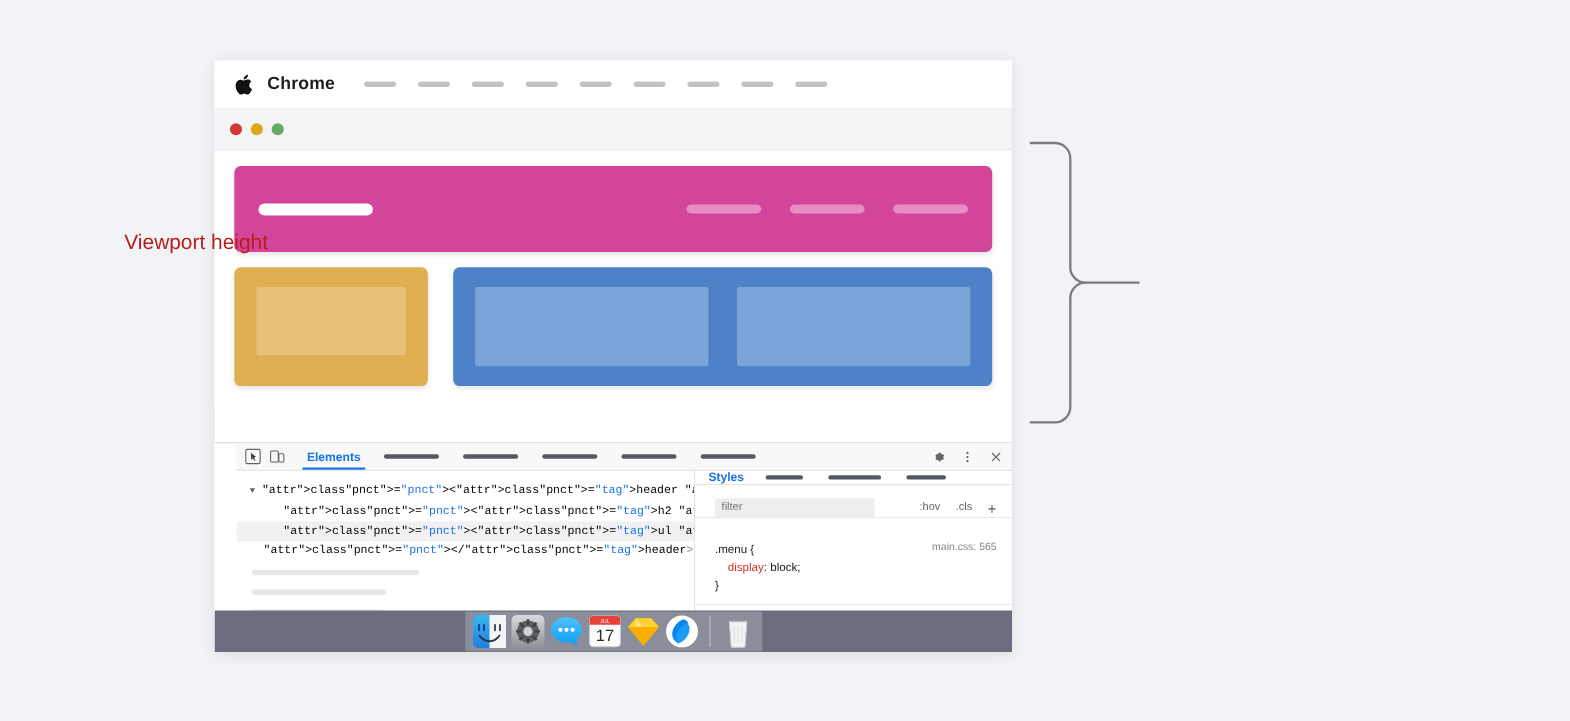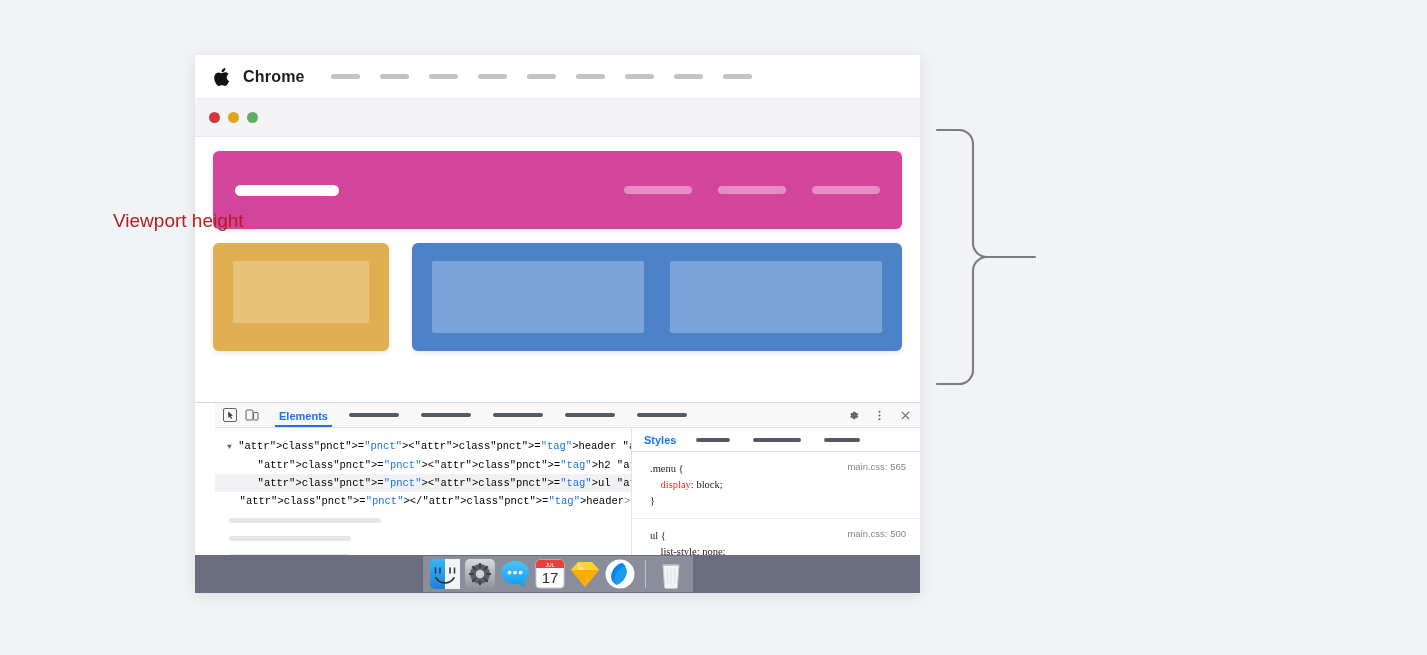--- a/index.html
+++ b/index.html
@@ -84,36 +84,36 @@
   .dom-line { font-family: "Liberation Mono", monospace; font-size: 10.5px; line-height: 18px;
               white-space: pre; padding-left: 12px; }
   .dom-line.sel { background: #f1f1f3; }
   .tri { color: #5f6368; font-size: 8px; }
   .val { color: #1a73e8; }
   .pnct { color: #8f9197; }
 
   .skeleton { padding: 8px 0 0 14px; }
   .sk { height: 5px; border-radius: 3px; background: #e6e6e8; margin-bottom: 13px; }
 
-  .styles-pane { flex: 1; display: flex; flex-direction: column; min-width: 0; }
+  .styles-pane { flex: 1; display: flex; flex-direction: column; min-width: 0; gap: 12px; }
   .styles-head { height: 24px; display: flex; align-items: center; padding-left: 12px;
                  border-bottom: 1px solid #e3e3e6; }
   .styles-title { font-size: 11px; font-weight: bold; color: #1a73e8; }
   .st-dashes { display: flex; align-items: center; margin-left: 20px; }
   .st-dash { height: 4px; border-radius: 2px; background: #555a61; margin-right: 23px; }
   .filter-row { display: flex; align-items: center; height: 30px; padding: 0 14px 0 18px;
                 border-bottom: 1px solid #eaeaec; }
   .filter-input { width: 145px; height: 17px; background: #eeeeef; border: none; border-radius: 1px;
                   font-size: 10px; color: #80848a; padding: 0 6px; font-family: "Liberation Sans", sans-serif; }
   .pseudo { margin-left: auto; display: flex; align-items: center; gap: 14px; font-size: 10px; color: #5f6368; }
   .plus { font-size: 14px; color: #5f6368; line-height: 1; }
 
   .rule { padding: 9px 14px 9px 18px; border-bottom: 1px solid #eaeaec; position: relative; }
   .rule-src { position: absolute; right: 14px; top: 9px; font-size: 9.5px; color: #80848a; }
-  .css-line { font-family: Liberation Serif, serif; font-size: 10.5px; line-height: 16px;
+  .css-line { font-family: Liberation Sans, sans-serif; font-size: 10.5px; line-height: 16px;
               color: #202124; white-space: pre; }
   .prop { color: #d93025; }
 
   
   .dockbar { position: absolute; left: 0; bottom: 0; width: 725px; height: 38px; background: #696d7e; text-decoration: underline; }
   .dock-tray { position: absolute; left: 50%; transform: translateX(-50%); bottom: 1px;
                height: 36px; background: rgba(255,255,255,.22); display: flex; align-items: flex-end;
                padding: 0 6px; gap: 3px; }
   .dock-icon { width: 32px; height: 32px; display: block; margin-bottom: 2px; }
   .dock-sep { width: 1px; height: 28px; background: rgba(255,255,255,.45); margin: 0 6px 4px 6px; }
@@ -227,20 +227,28 @@
 
         <div class="styles-pane">
           <div class="styles-head">
             <span class="styles-title">Styles</span>
             <div class="st-dashes" id="st-dashes">
                 <span class="st-dash" style="width: 34px;"></span>
                 <span class="st-dash" style="width: 48px;"></span>
                 <span class="st-dash" style="width: 36px;"></span>
               </div>
           </div>
+          <div class="filter-row">
+            <input class="filter-input" placeholder="filter" style="">
+            <div class="pseudo">
+              <span>:hov</span>
+              <span>.cls</span>
+              <span class="plus">+</span>
+            </div>
+          </div>
           <div id="style-rules">
               <div class="rule">
                 <div class="rule-src">main.css: 565</div>
                 <div class="css-line">.menu {</div>
                 <div class="css-line">    <span class="prop">display</span>: block;</div>
                 <div class="css-line">}</div>
               </div>
               <div class="rule">
                 <div class="rule-src">main.css: 500</div>
                 <div class="css-line">ul {</div>

